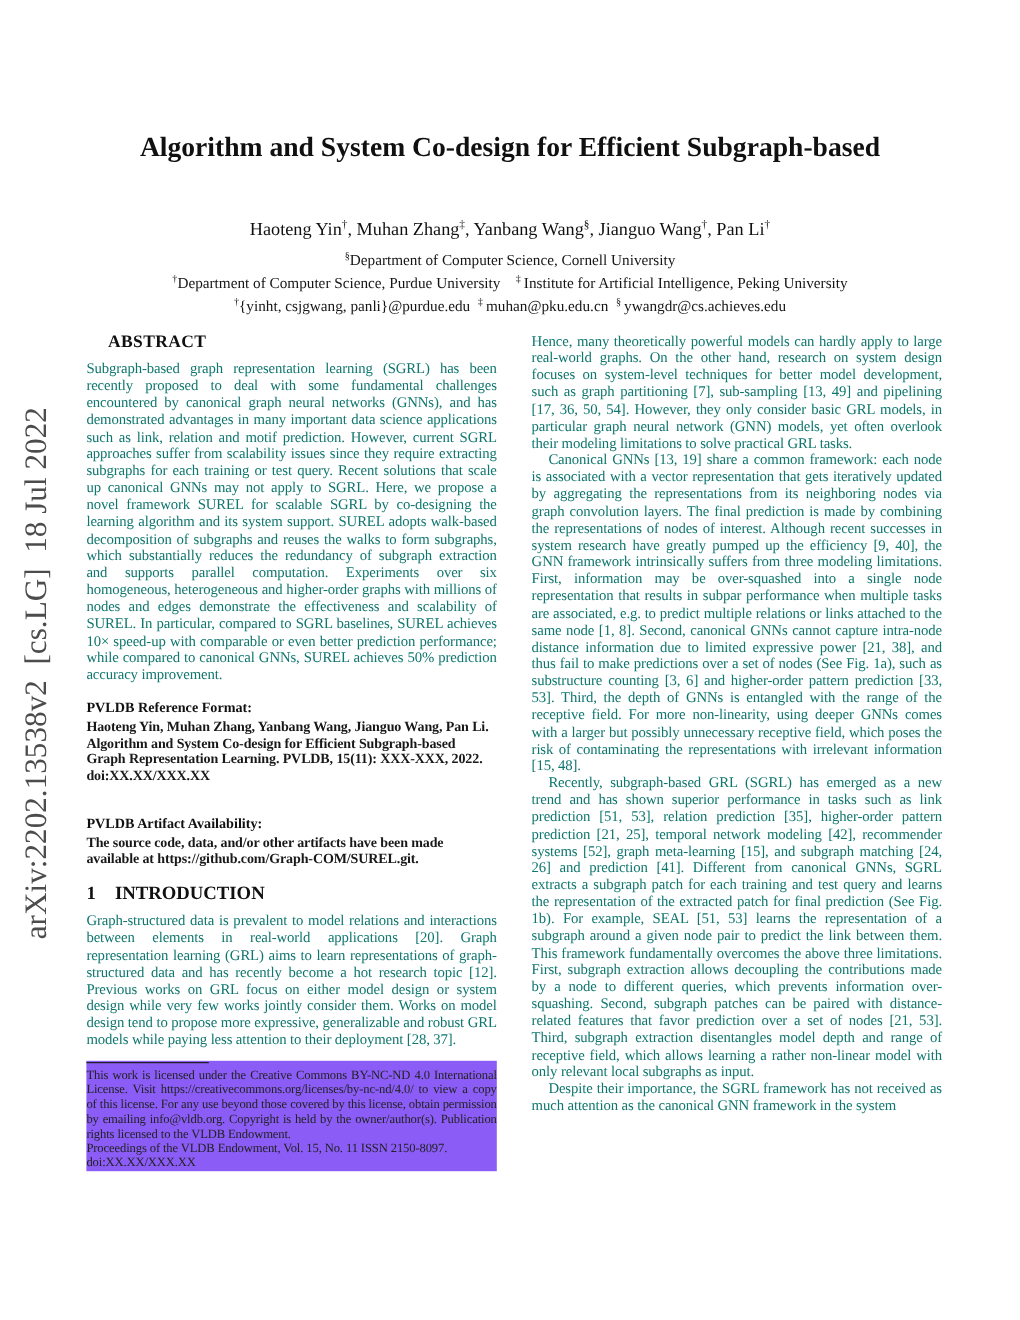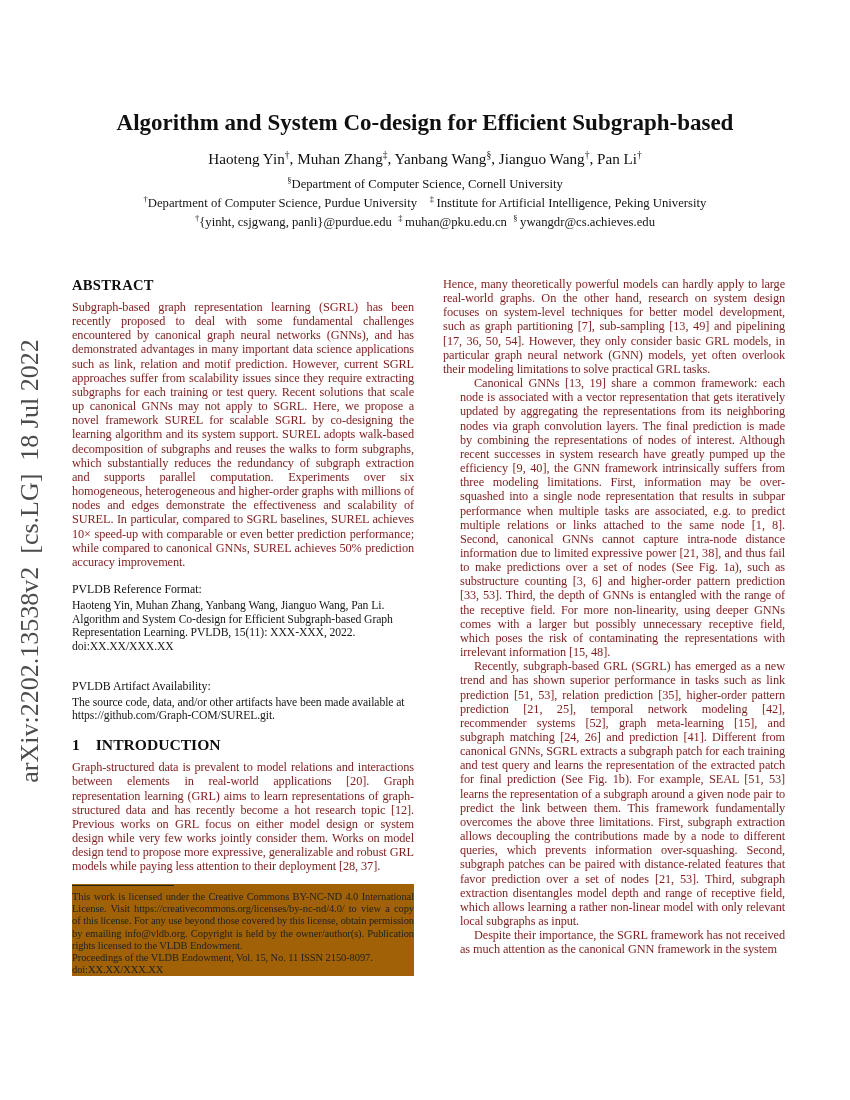--- a/index.html
+++ b/index.html
@@ -10,56 +10,56 @@
   }
   
   .arxiv-strip {
     position:absolute; left:-268px; top:544px; width:600px; height:34px;
     transform:rotate(-90deg); transform-origin:center;
     text-align:center; font-size:26px; color:#4c4c4c; white-space:nowrap;
   }
   
   .header { position:absolute; left:0; top:108px; width:850px; text-align:center; }
   .title-line { font-size:23px; font-weight:bold; line-height:29px; color:#101010; }
-  .authors { margin-top:13px; font-size:15.2px; color:#101010; }
+  .authors { margin-top:46px; font-size:15.2px; color:#101010; }
   .authors sup { font-size:9.5px; }
   .affil { margin-top:5px; font-size:12.7px; line-height:14.6px; }
   .affil-line sup { font-size:8.5px; }
   .emails { font-size:12.7px; line-height:14.6px; }
   .emails sup { font-size:8.5px; }
   
   .col { position:absolute; top:277px; width:342px; }
   .col-left  { left:72px; }
   .col-right { left:443px; }
   .body {
     font-size:12.3px; line-height:14.15px; text-align:justify;
-    letter-spacing:-0.1px; margin:0; color:#7f1d1d;
+    letter-spacing:-0.1px; margin:0; color:#0f766e;
   }
-  .ind { text-indent:14px;margin-left:17px; }
+  .ind { text-indent:14px; }
   .abstract-heading {
     font-size:14.6px; font-weight:bold; letter-spacing:0.3px;
-    margin:0 0 6px 0; color:#101010;
+    margin:0 0 6px 18px; color:#101010;
   }
   .small-heading {
-    font-size:11.8px; font-weight:normal; margin:25px 0 2px 0; color:#101010;
+    font-size:11.8px; font-weight:bold; margin:25px 0 2px 0; color:#101010;
   }
   .small-heading.first { margin-top:13px; }
   .small {
     font-size:11.7px; line-height:13.7px; margin:0; text-align:left;
-    letter-spacing:-0.1px; color:#181818;
+    letter-spacing:-0.1px; color:#181818;font-weight:bold;
   }
   .link { }
   .section-heading {
     font-size:15.6px; font-weight:bold; margin:13px 0 6px 0; color:#101010;
   }
   .sec-num { margin-right:16px; }
   
   .footnote {
     position:absolute; left:72px; top:884px; width:342px;
-    background:#a16207; padding-top:1px;
+    background:#8b5cf6; padding-top:1px;
   }
   .footnote-rule { width:102px; border-top:1px solid #222; margin:0 0 5px 0; }
   .fn-text {
     font-size:10.5px; line-height:12.2px; margin:0; text-align:justify;
     letter-spacing:-0.1px; color:#222;
   }
   .fn-line { font-size:10.5px; line-height:12.2px; letter-spacing:-0.1px; color:#222; }
 </style>
 </head>
 <body>

